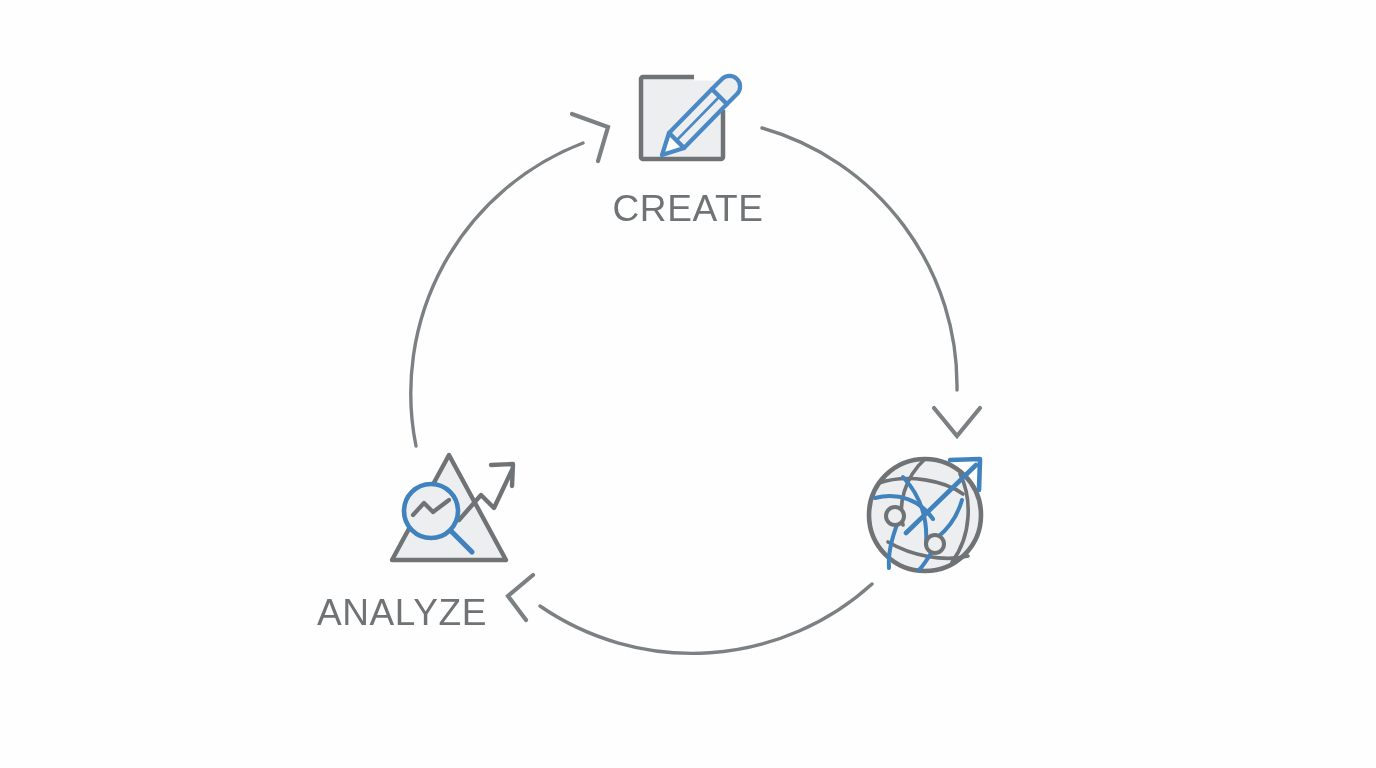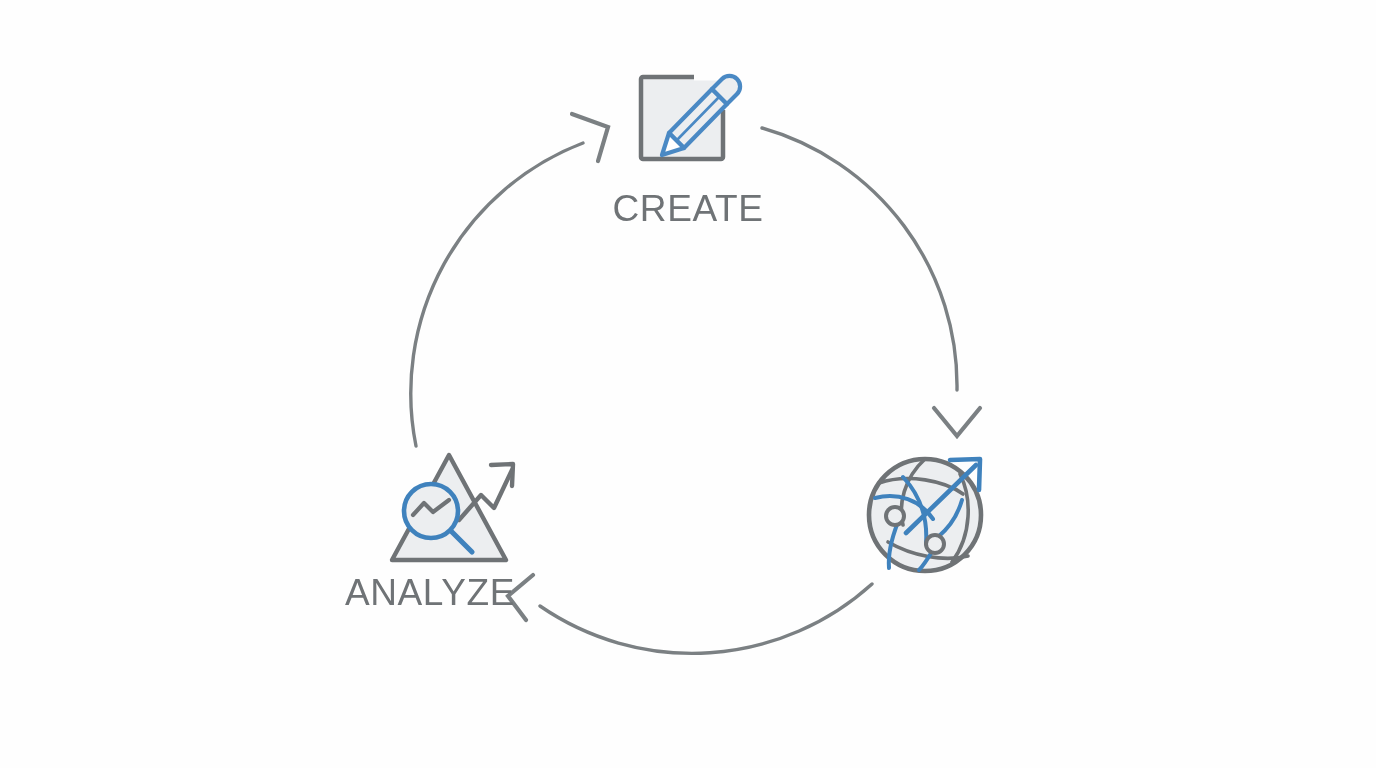--- a/index.html
+++ b/index.html
@@ -32,21 +32,21 @@
     font-size: 37px;
     font-weight: 400;
     letter-spacing: 0.6px;
     color: #6f7376;
     white-space: nowrap;
     transform: translateX(-50%);
     text-align: center;
   }
   #label-create  { left: 688px; top: 188px; }
   #label-distribute { left: 991px; top: 592px; }
-  #label-analyze { left: 402px; top: 572px; margin-left: 28px; }
+  #label-analyze { left: 402px; top: 592px; }
 </style>
 </head>
 <body>
 
 <div id="diagram-root">
 
   <svg id="cycle-svg" viewBox="0 0 1376 768" xmlns="http://www.w3.org/2000/svg">
 
     <g>
       <path d="M 762 128 A 268 268 0 0 1 957 390" fill="none" stroke="#7b8083" stroke-width="3.4" stroke-linecap="round"></path>

